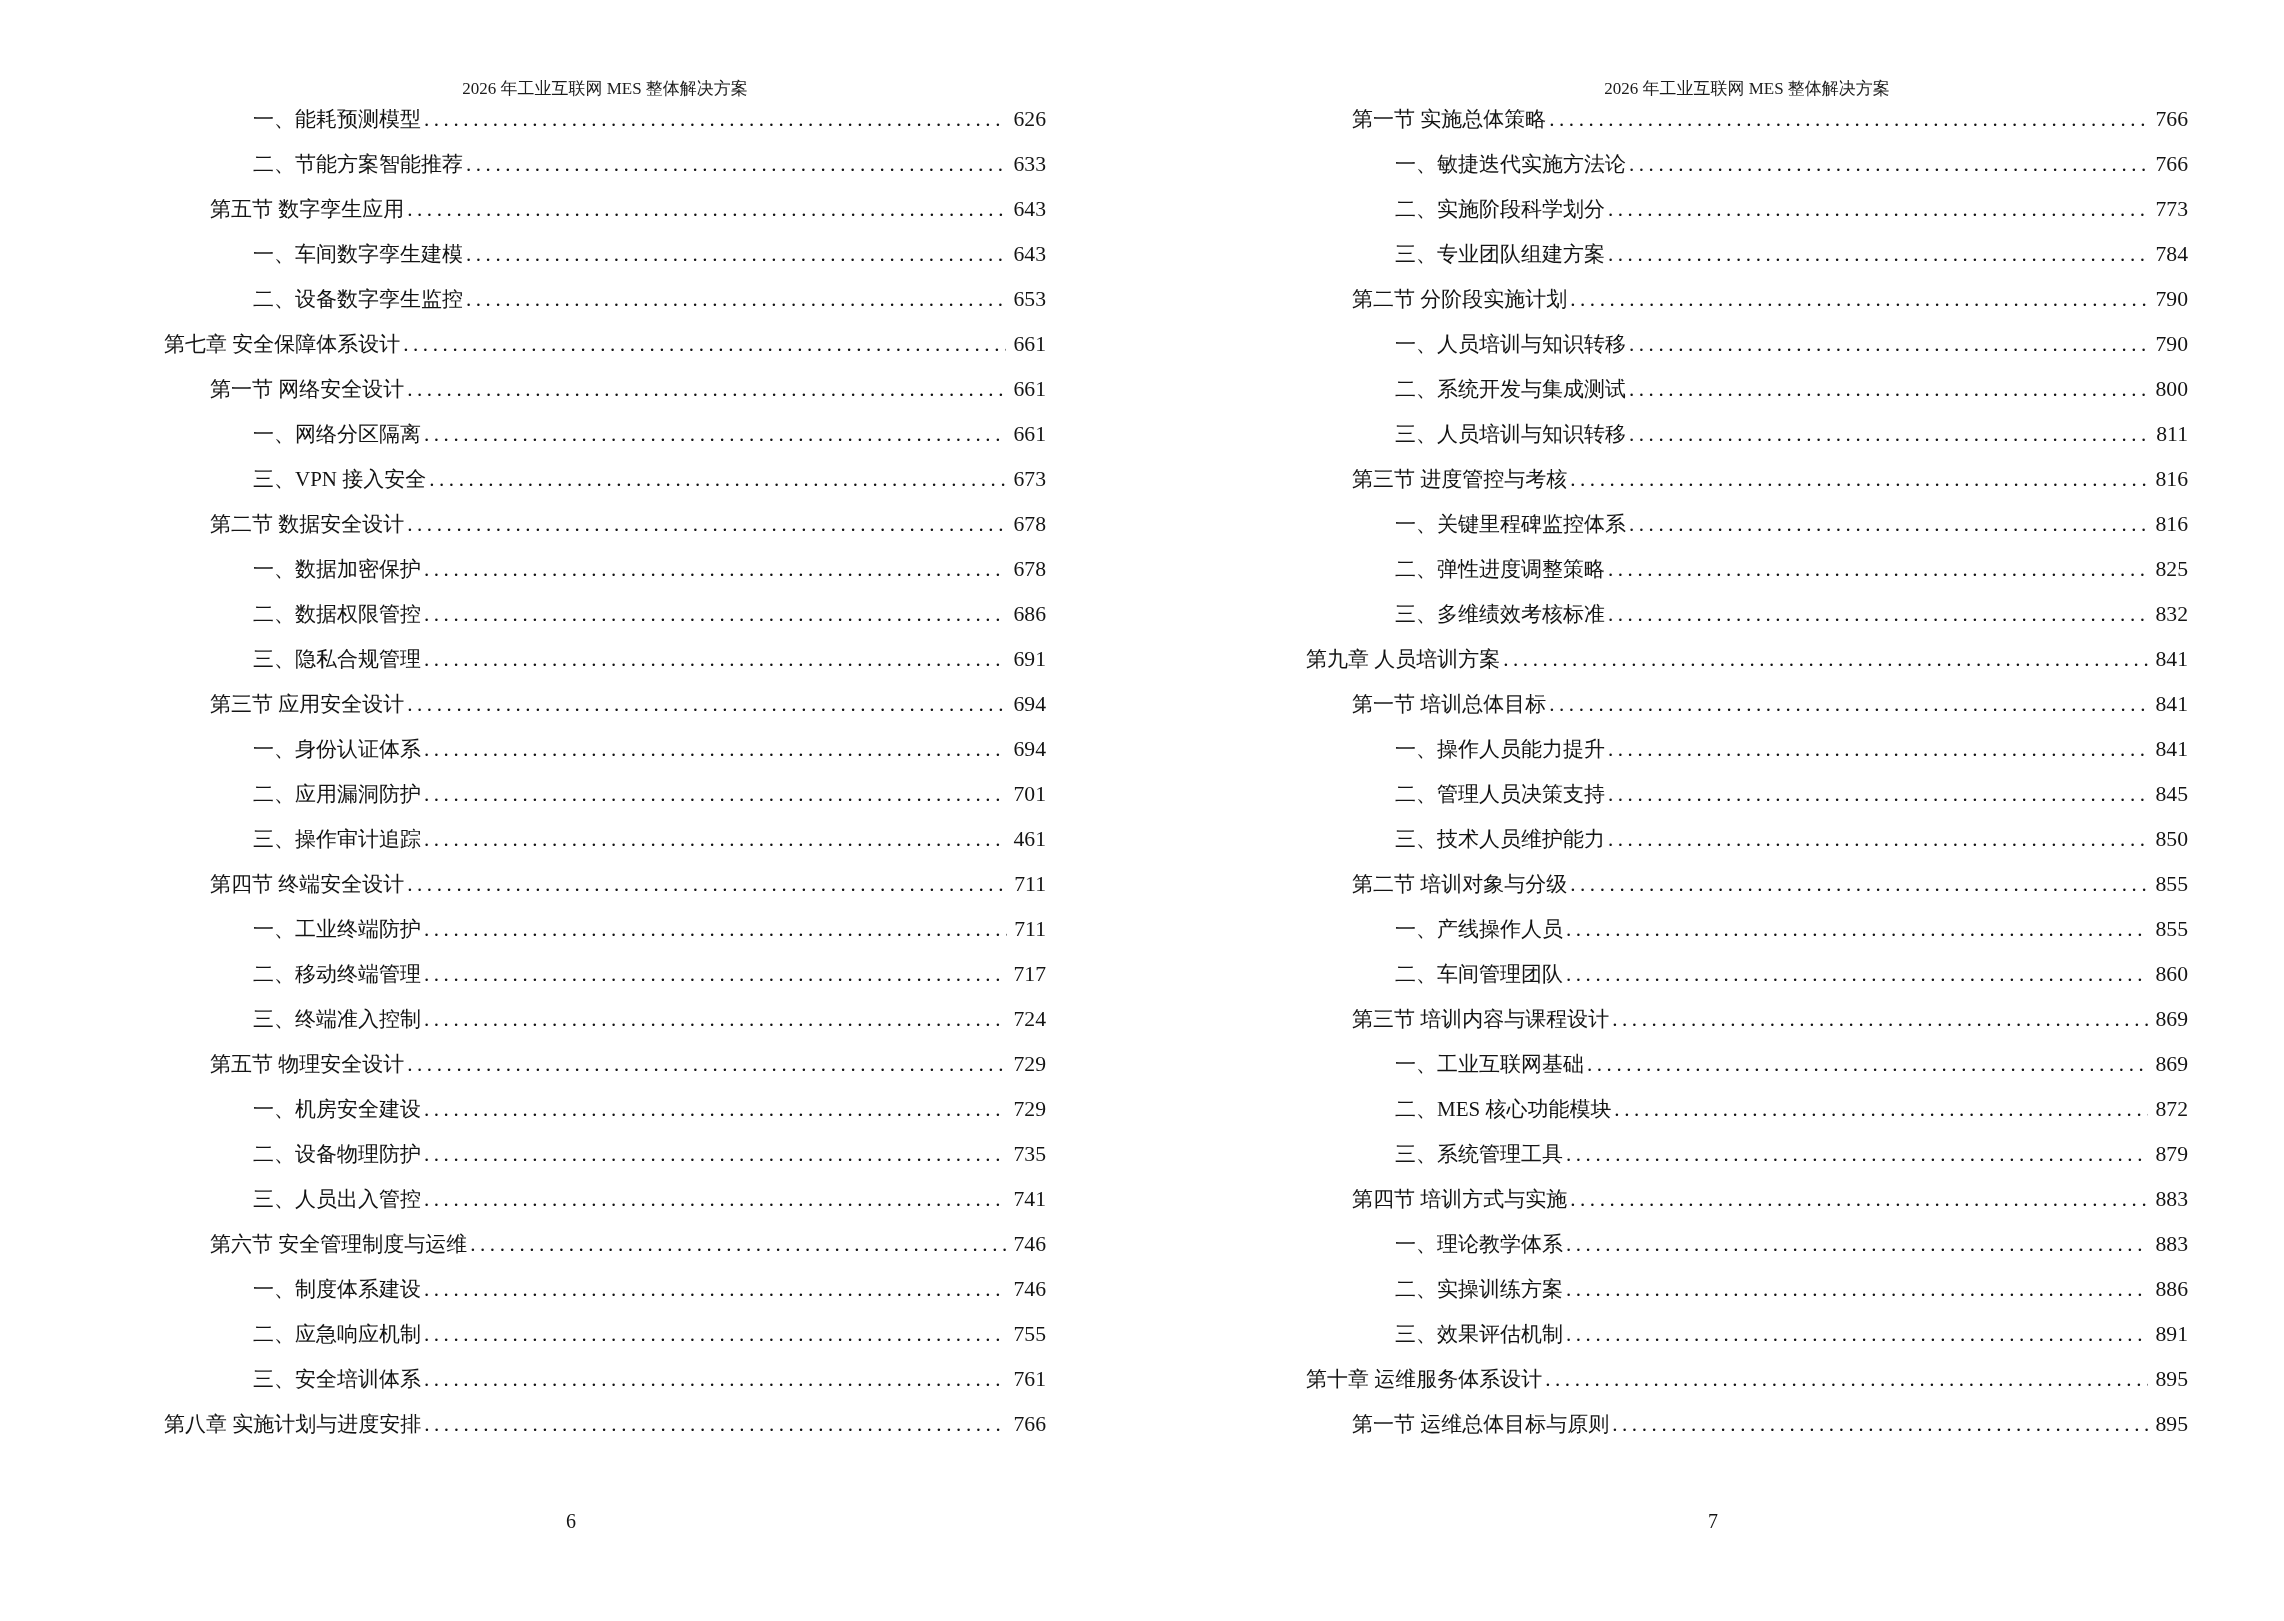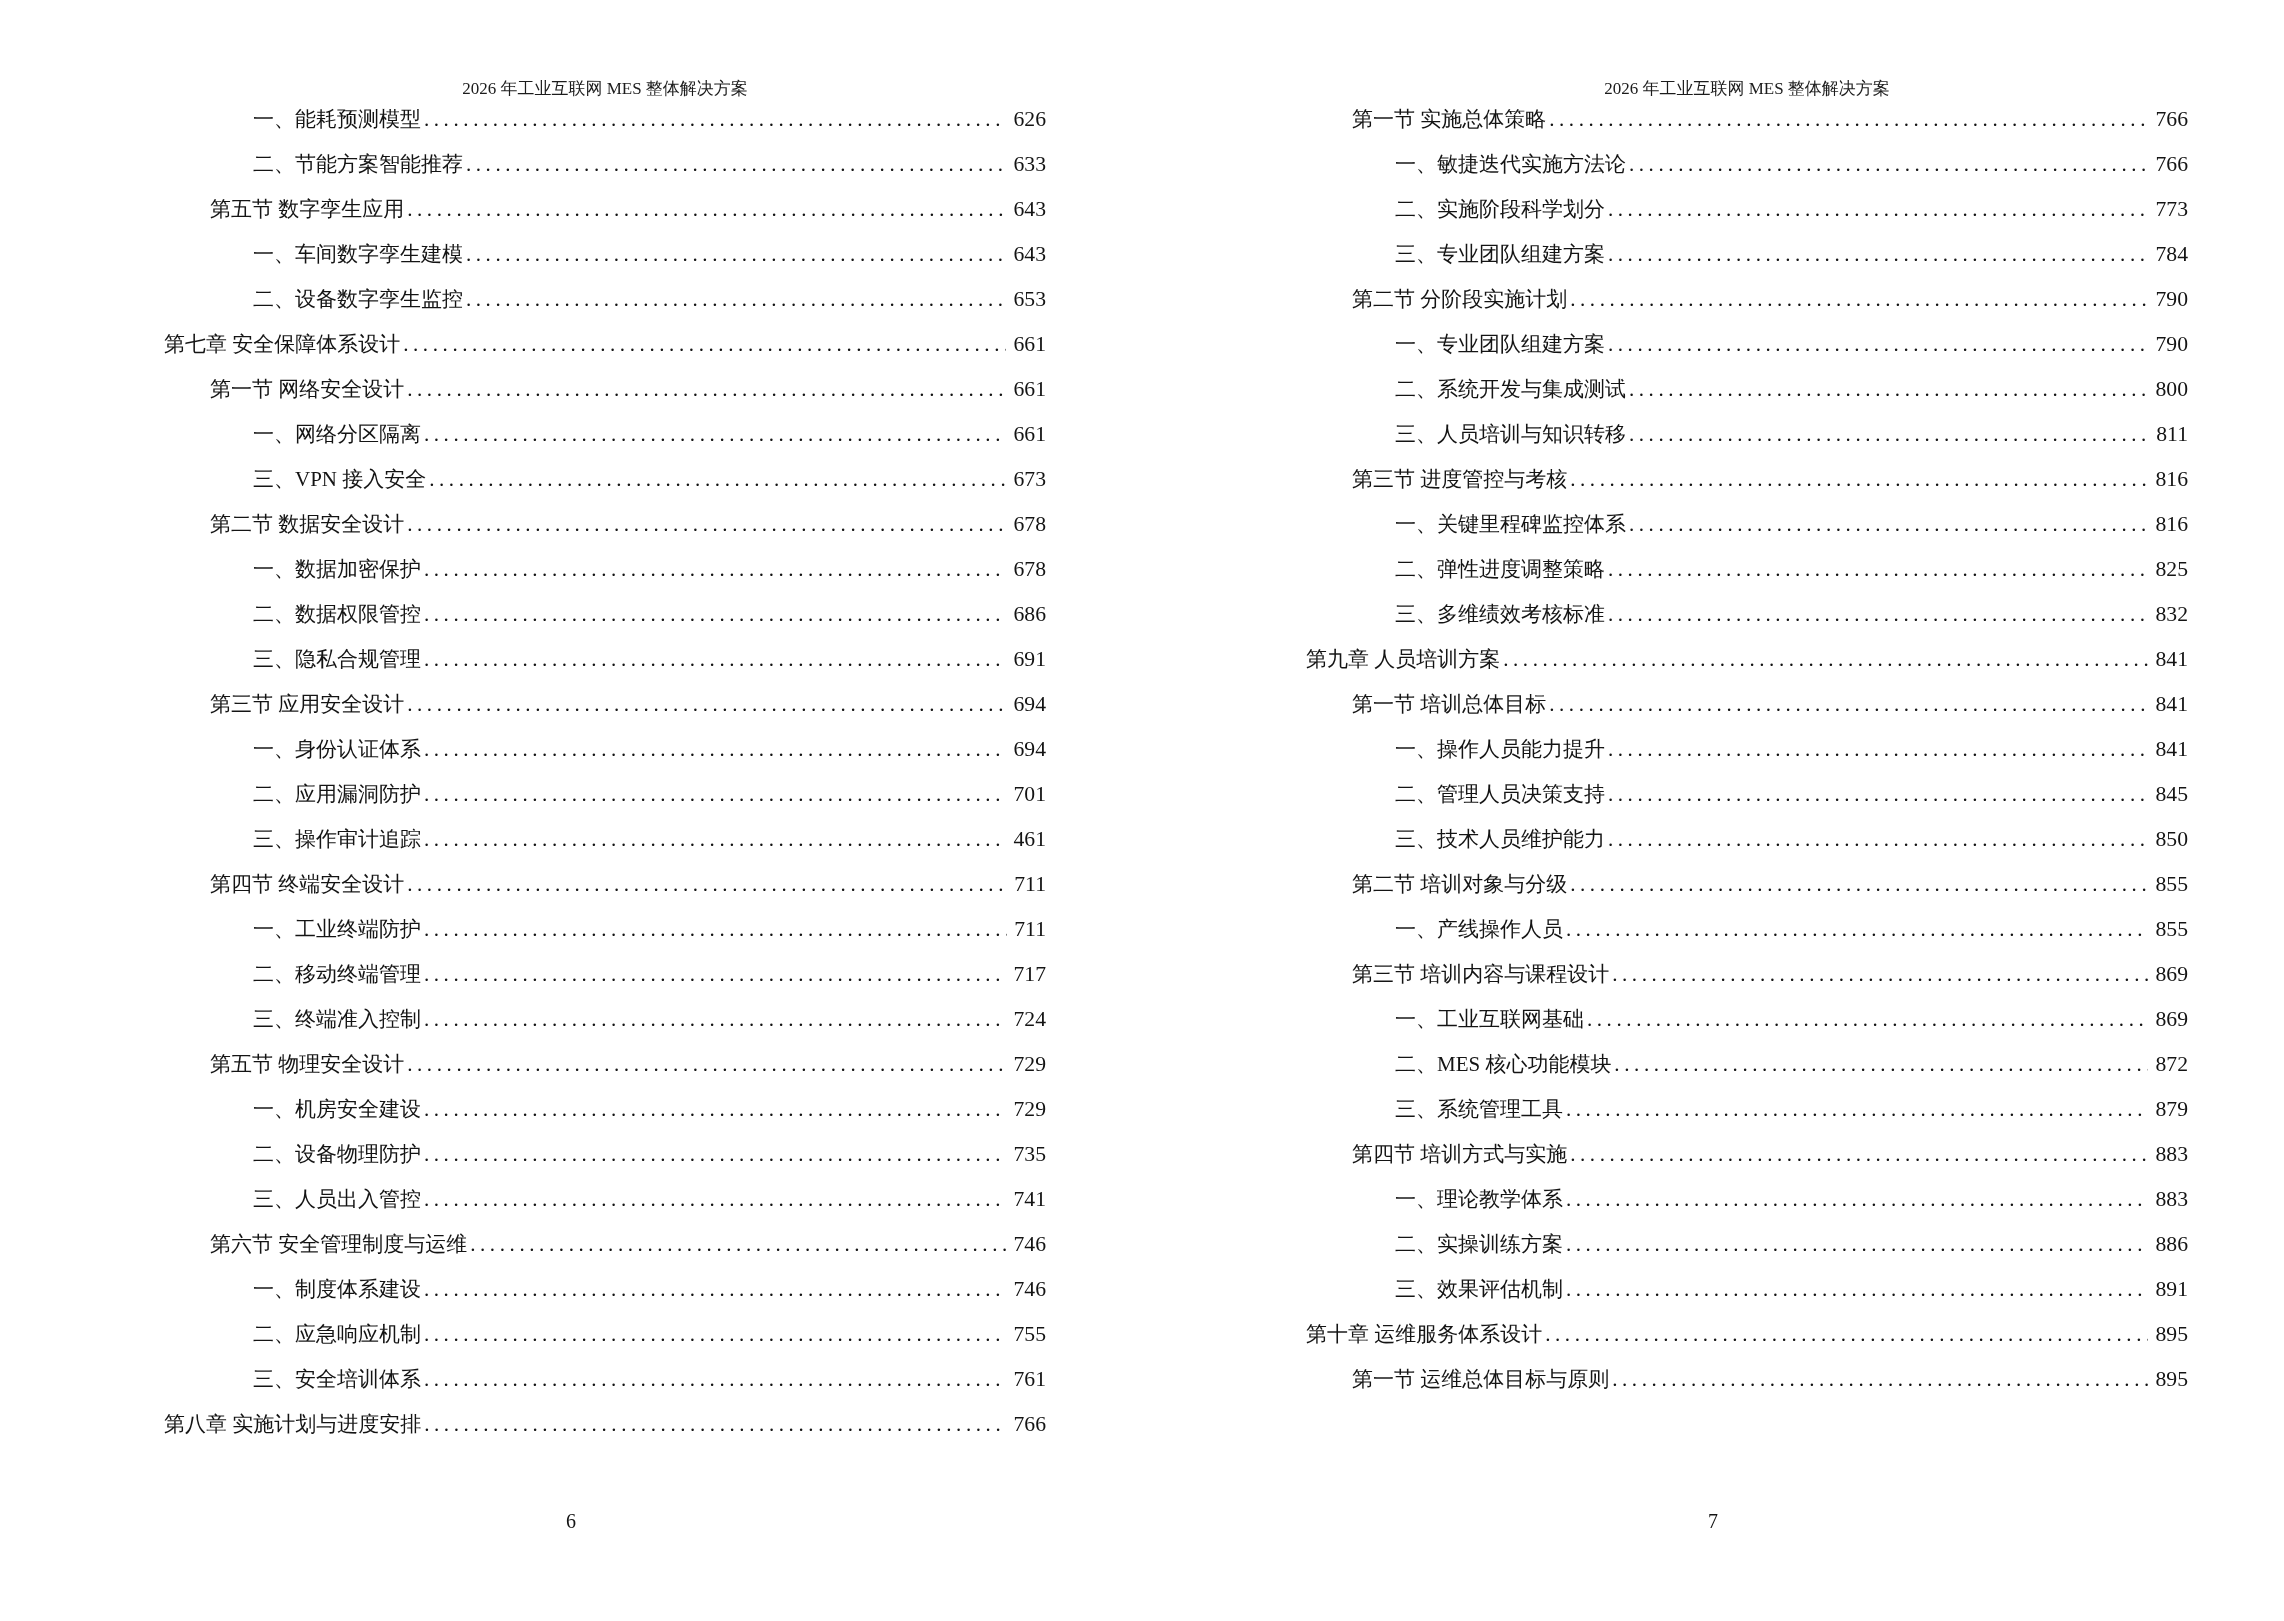--- a/index.html
+++ b/index.html
@@ -273,21 +273,21 @@
           <span class="t">三、专业团队组建方案</span>
           <span class="leader"></span>
           <span class="num">784</span>
         </div>
         <div class="row lvl-section">
           <span class="t">第二节 分阶段实施计划</span>
           <span class="leader"></span>
           <span class="num">790</span>
         </div>
         <div class="row lvl-item">
-          <span class="t">一、专业团队组建方案</span>
+          <span class="t">一、人员培训与知识转移</span>
           <span class="leader"></span>
           <span class="num">790</span>
         </div>
         <div class="row lvl-item">
           <span class="t">二、系统开发与集成测试</span>
           <span class="leader"></span>
           <span class="num">800</span>
         </div>
         <div class="row lvl-item">
           <span class="t">三、人员培训与知识转移</span>
@@ -341,20 +341,25 @@
         </div>
         <div class="row lvl-section">
           <span class="t">第二节 培训对象与分级</span>
           <span class="leader"></span>
           <span class="num">855</span>
         </div>
         <div class="row lvl-item">
           <span class="t">一、产线操作人员</span>
           <span class="leader"></span>
           <span class="num">855</span>
+        </div>
+        <div class="row lvl-item">
+          <span class="t">二、车间管理团队</span>
+          <span class="leader"></span>
+          <span class="num">860</span>
         </div>
         <div class="row lvl-section">
           <span class="t">第三节 培训内容与课程设计</span>
           <span class="leader"></span>
           <span class="num">869</span>
         </div>
         <div class="row lvl-item">
           <span class="t">一、工业互联网基础</span>
           <span class="leader"></span>
           <span class="num">869</span>

